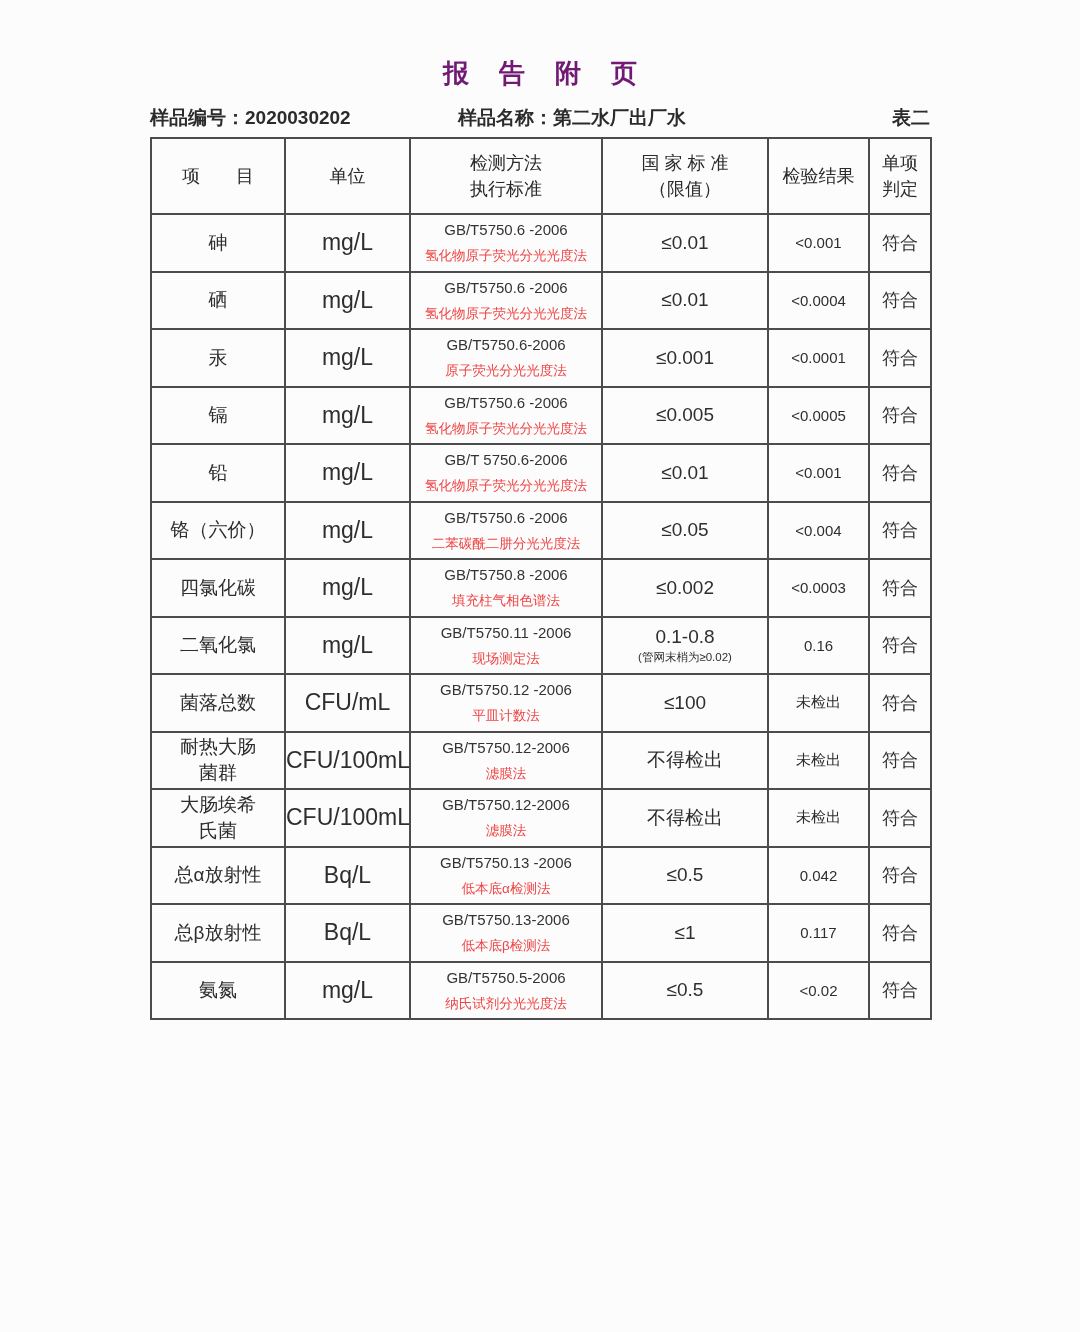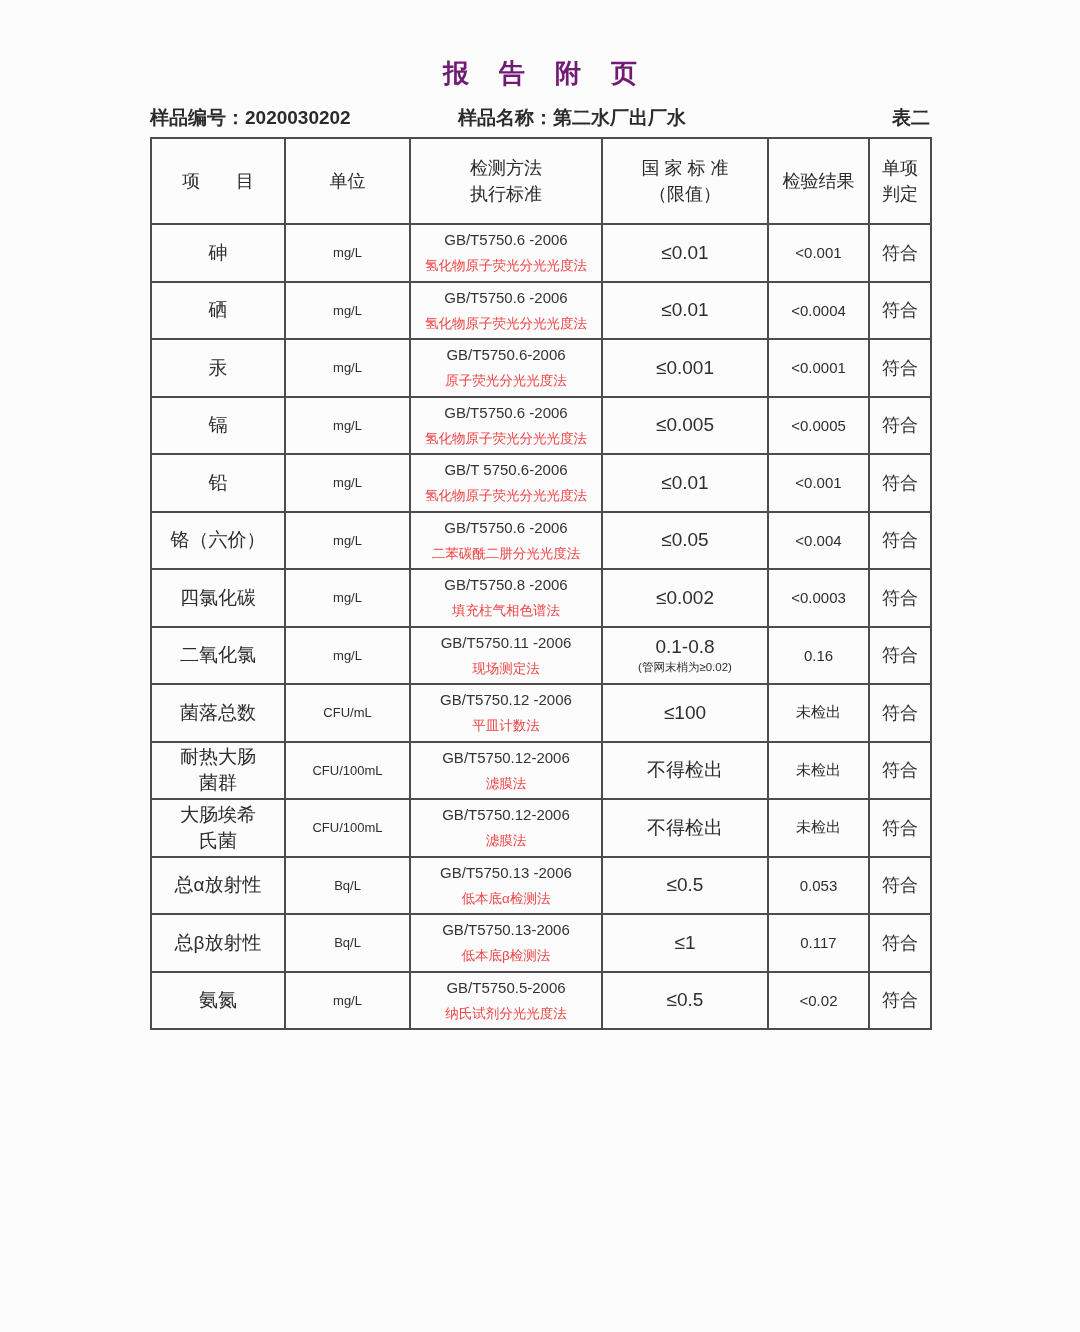--- a/index.html
+++ b/index.html
@@ -40,34 +40,34 @@
     border-collapse: collapse;
     table-layout: fixed;
   }
   .report th, .report td {
     border: 2px solid #4c4c4c;
     text-align: center;
     vertical-align: middle;
     padding: 0;
     overflow: hidden;
   }
-  .report thead tr { height: 86px; }
+  .report thead tr { height: 76px; }
   .report tbody tr { height: 57.5px; }
   .report th {
     font-weight: normal;
     font-size: 18px;
     color: #2a2a2a;
     line-height: 26px;
   }
   .cell-item {
     font-size: 19px;
     line-height: 26px;
     white-space: pre-line;
   }
-  .cell-unit { font-size: 13px; }
+  .cell-unit { font-size: 23px; }
   .cell-method .std  { font-size: 15px; line-height: 16px; color: #333333; }
   .cell-method .name { font-size: 13.5px; line-height: 15px; color: #ef4444; }
   .method-stack, .limit-stack {
     display: flex;
     flex-direction: column;
     justify-content: center;
     align-items: center;
     gap: 10px;
     height: 100%;
   }
@@ -326,21 +326,21 @@
         <div class="std">GB/T5750.13 -2006</div>
         <div class="name">低本底α检测法</div>
       </div>
     </td>
     <td class="cell-limit">
       <div class="limit-stack">
         <div class="limit-main">≤0.5</div>
 
       </div>
     </td>
-    <td class="cell-result">0.053</td>
+    <td class="cell-result">0.042</td>
     <td class="cell-judge">符合</td>
   </tr>
       <tr>
     <td class="cell-item">总β放射性</td>
     <td class="cell-unit">Bq/L</td>
     <td class="cell-method">
       <div class="method-stack">
         <div class="std">GB/T5750.13-2006</div>
         <div class="name">低本底β检测法</div>
       </div>

